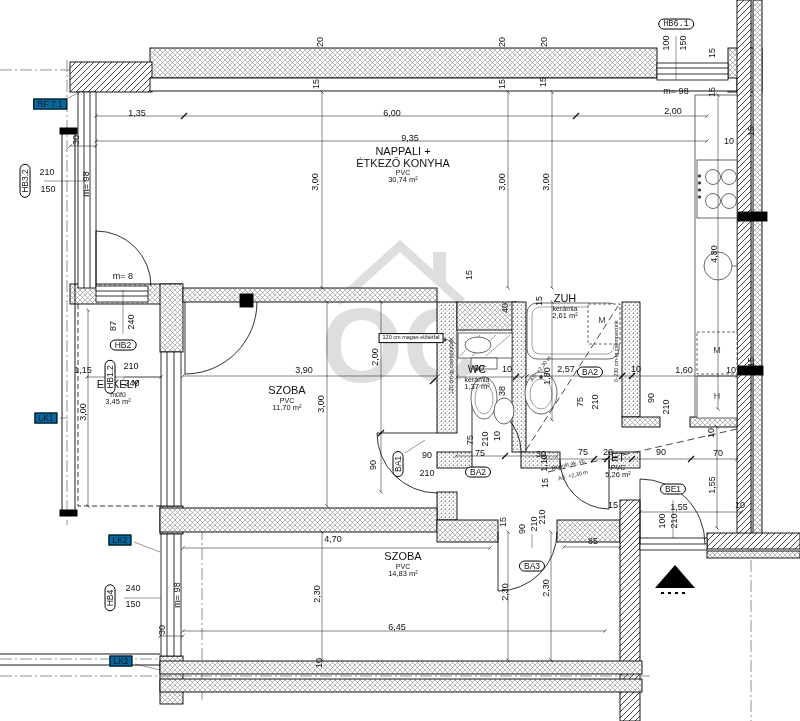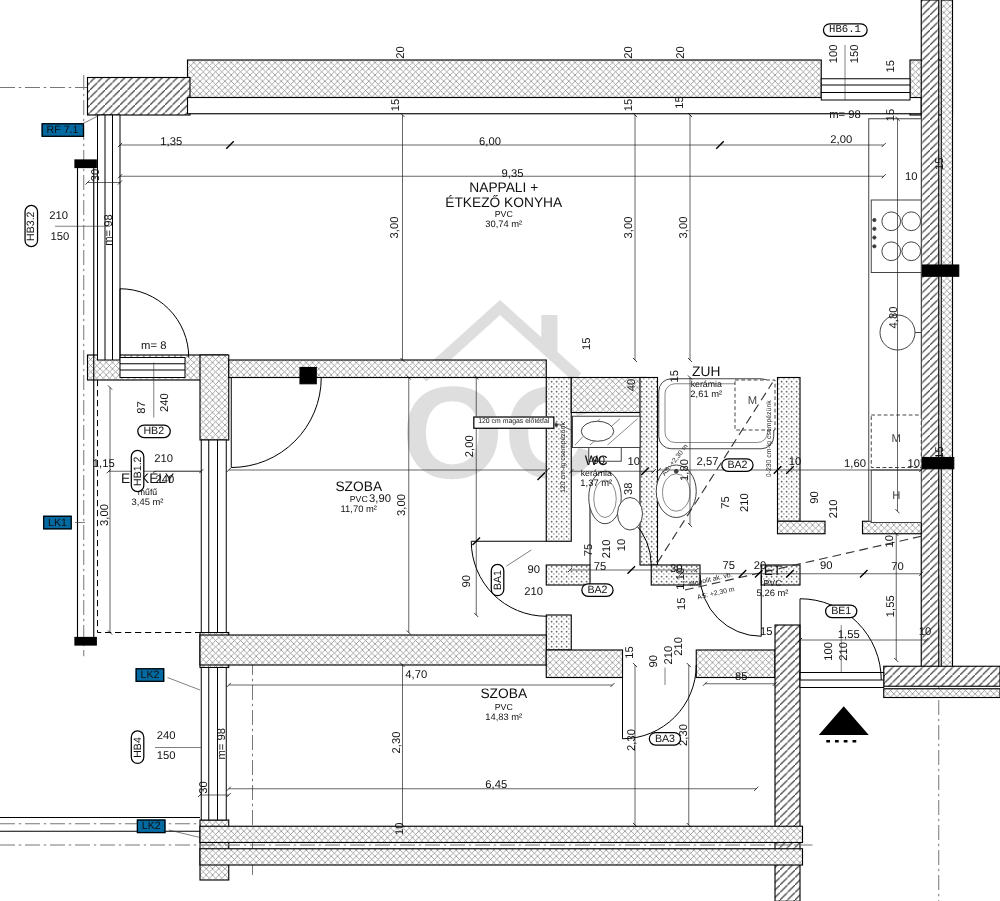--- a/index.html
+++ b/index.html
@@ -291,21 +291,21 @@
       <div class="dim" style="left: 87px; top: 184px; transform: translate(-50%, -50%) rotate(-90deg);">m= 98</div>
       <div class="dim" style="left: 47px; top: 173px;">210</div>
       <div class="dim" style="left: 48px; top: 190px;">150</div>
       <div class="dim" style="left: 123px; top: 277px;">m= 8</div>
       <div class="dim" style="left: 114px; top: 326px; transform: translate(-50%, -50%) rotate(-90deg);">87</div>
       <div class="dim" style="left: 132px; top: 322px; transform: translate(-50%, -50%) rotate(-90deg);">240</div>
       <div class="dim" style="left: 131px; top: 367px;">210</div>
       <div class="dim" style="left: 132px; top: 384px;">240</div>
       <div class="dim" style="left: 83px; top: 371px;">1,15</div>
       <div class="dim" style="left: 84px; top: 412px; transform: translate(-50%, -50%) rotate(-90deg);">3,00</div>
-      <div class="dim" style="left: 304px; top: 371px; margin-top: 28px;">3,90</div>
+      <div class="dim" style="left: 304px; top: 371px;">3,90</div>
       <div class="dim" style="left: 322px; top: 404px; transform: translate(-50%, -50%) rotate(-90deg);">3,00</div>
       <div class="dim" style="left: 376px; top: 357px; transform: translate(-50%, -50%) rotate(-90deg);">2,00</div>
       <div class="dim" style="left: 374px; top: 465px; transform: translate(-50%, -50%) rotate(-90deg);">90</div>
       <div class="dim" style="left: 470px; top: 275px; transform: translate(-50%, -50%) rotate(-90deg);">15</div>
       <div class="dim" style="left: 506px; top: 308px; transform: translate(-50%, -50%) rotate(-90deg);">40</div>
       <div class="dim" style="left: 540px; top: 301px; transform: translate(-50%, -50%) rotate(-90deg);">15</div>
       <div class="dim" style="left: 479px; top: 369px;">90</div>
       <div class="dim" style="left: 507px; top: 370px;">10</div>
       <div class="dim" style="left: 503px; top: 391px; transform: translate(-50%, -50%) rotate(-90deg);">38</div>
       <div class="dim" style="left: 566px; top: 370px;">2,57</div>
@@ -355,21 +355,21 @@
       <div class="dim" style="left: 163px; top: 630px; transform: translate(-50%, -50%) rotate(-90deg);">30</div>
       <div class="dim" style="left: 320px; top: 663px; transform: translate(-50%, -50%) rotate(-90deg);">10</div>
       <div class="tag" style="left: 25px; top: 181px; transform: translate(-50%, -50%) rotate(-90deg);">HB3.2</div>
       <div class="tag" style="left: 123px; top: 345px;">HB2</div>
       <div class="tag" style="left: 110px; top: 377px; transform: translate(-50%, -50%) rotate(-90deg);">HB1.2</div>
       <div class="tag" style="left: 676px; top: 24px; font-family: Liberation Mono, monospace;">HB6.1</div>
       <div class="tag" style="left: 110px; top: 598px; transform: translate(-50%, -50%) rotate(-90deg);">HB4</div>
       <div class="tag" style="left: 398px; top: 464px; transform: translate(-50%, -50%) rotate(-90deg);">BA1</div>
       <div class="tag" style="left: 478px; top: 472px;">BA2</div>
       <div class="tag" style="left: 590px; top: 372px;">BA2</div>
-      <div class="tag" style="left: 532px; top: 591px;">BA3</div>
+      <div class="tag" style="left: 532px; top: 566px;">BA3</div>
       <div class="tag" style="left: 673px; top: 489px;">BE1</div>
       <div class="refbox" style="left: 50px; top: 104px;">RF 7.1</div>
       <div class="refbox" style="left: 46px; top: 418px;">LK1</div>
       <div class="refbox" style="left: 120px; top: 540px;">LK2</div>
       <div class="refbox" style="left: 121px; top: 661px;">LK2</div>
       <div class="notebox" style="left: 411px; top: 338px;">120 cm magas előtétfal</div>
       <div class="note" style="left: 452px; top: 366px; transform: translate(-50%, -50%) rotate(-90deg);">120 cm-ig csempézünk</div>
       <div class="note" style="left: 617px; top: 351px; transform: translate(-50%, -50%) rotate(-90deg);">0-230 cm-ig csempézünk</div>
       <div class="note" style="left: 569px; top: 465px; transform: translate(-50%, -50%) rotate(-13deg);">Monolit ak. vb.</div>
       <div class="note" style="left: 573px; top: 476px; transform: translate(-50%, -50%) rotate(-13deg);">AS: +2,30 m</div>

